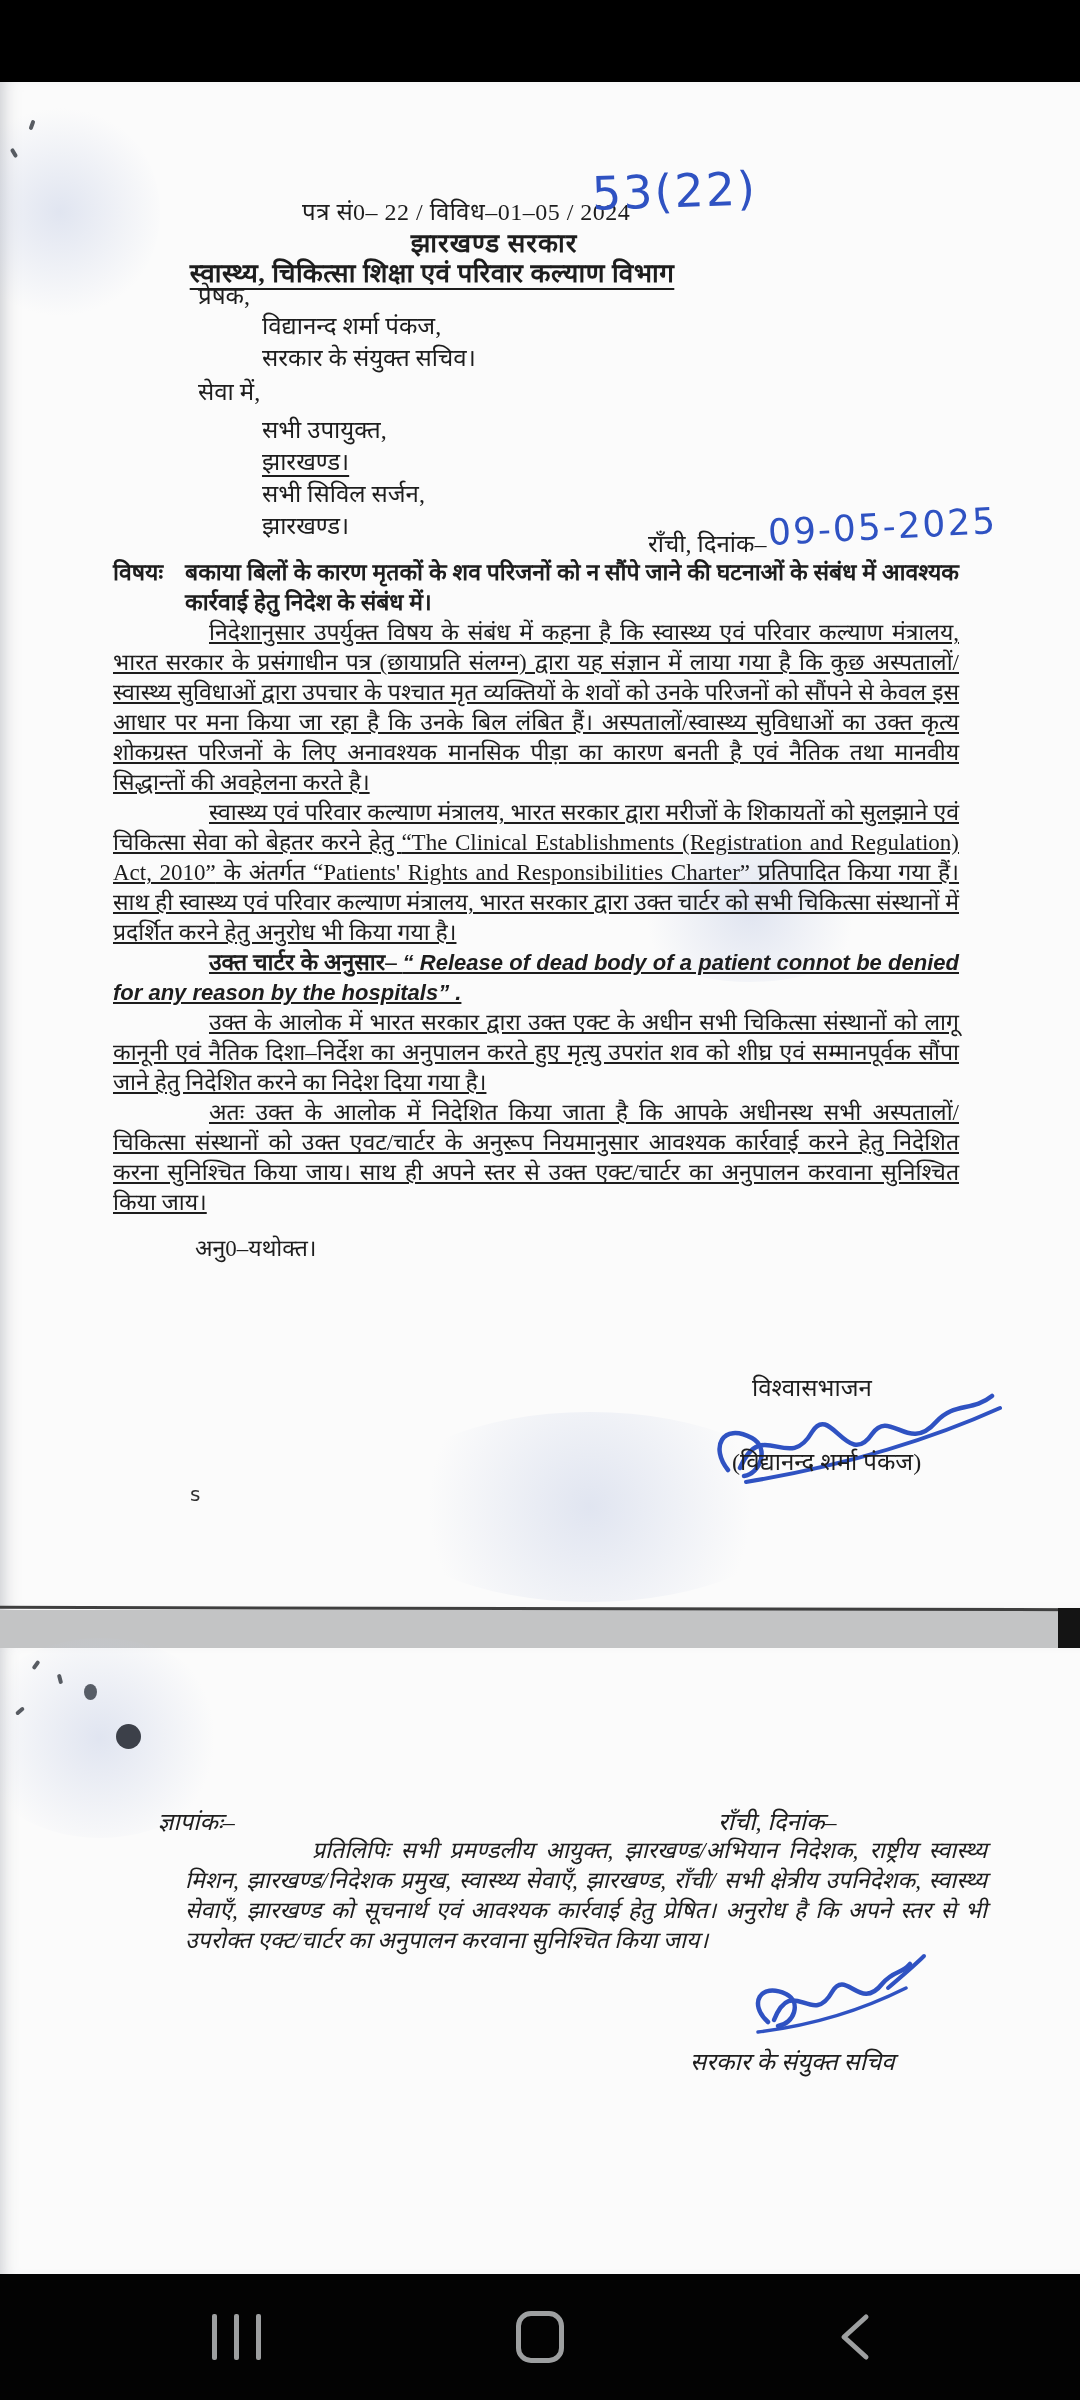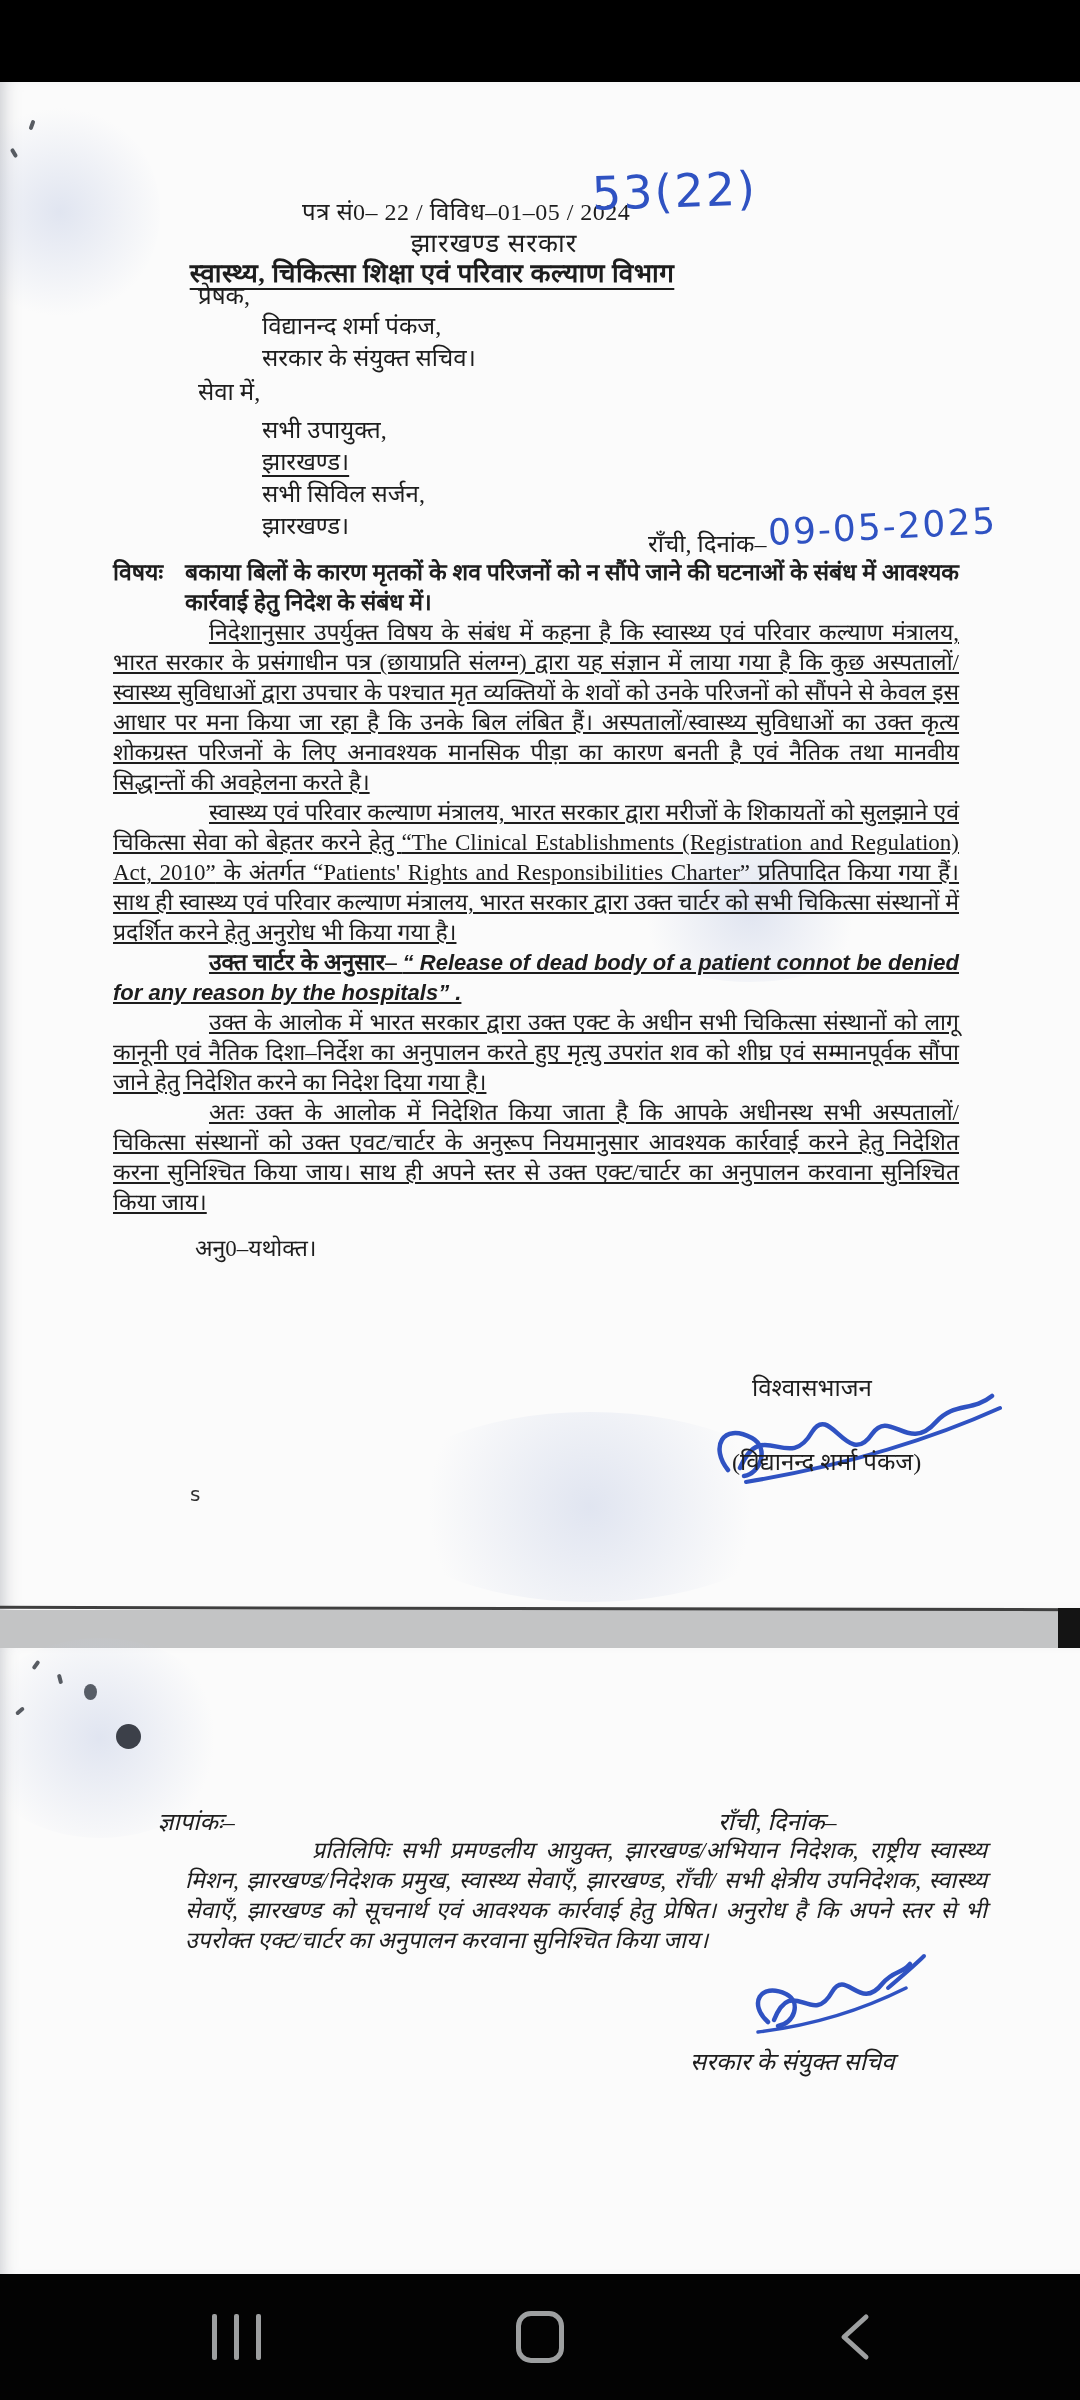--- a/index.html
+++ b/index.html
@@ -23,21 +23,21 @@
   .page2{top:1648px;height:626px;box-shadow:inset 14px 0 16px -12px rgba(90,95,110,.3);font-style:italic;}
   .band-sliver{position:absolute;left:1058px;top:1608px;width:22px;height:44px;background:#141414;}
   .smudge{position:absolute;border-radius:50%;background:radial-gradient(circle,rgba(198,207,230,.5) 0%,rgba(255,255,255,0) 70%);}
 
   
   .hi{font-family:"Liberation Serif","DejaVu Serif","DejaVu Sans",serif;}
   .abs{position:absolute;white-space:nowrap;}
   .ref-line{left:302px;top:112px;font-size:24px;letter-spacing:.5px;}
   .hand{color:#2f52c2;font-family:"DejaVu Sans",sans-serif;}
   .hand-ref{left:592px;top:82px;font-size:46px;transform:rotate(-2deg);letter-spacing:2px;}
-  .govt-line{left:0;top:142px;width:988px;text-align:center;font-size:26px;font-weight:normal;letter-spacing:1px;}
+  .govt-line{left:0;top:142px;width:988px;text-align:center;font-size:26px;font-weight:bold;letter-spacing:1px;}
   .dept-line{left:0;top:172px;width:864px;text-align:center;font-size:26px;font-weight:bold;letter-spacing:.5px;
              text-decoration:underline;text-underline-offset:6px;}
   .from-label{left:198px;top:196px;font-size:24px;}
   .from-name{left:262px;top:226px;font-size:24px;}
   .from-title{left:262px;top:258px;font-size:24px;}
   .to-label{left:198px;top:292px;font-size:24px;}
   .to1{left:262px;top:330px;font-size:24px;}
   .to2{left:262px;top:362px;font-size:24px;text-decoration:underline;text-underline-offset:5px;}
   .to3{left:262px;top:394px;font-size:24px;}
   .to4{left:262px;top:426px;font-size:24px;}

